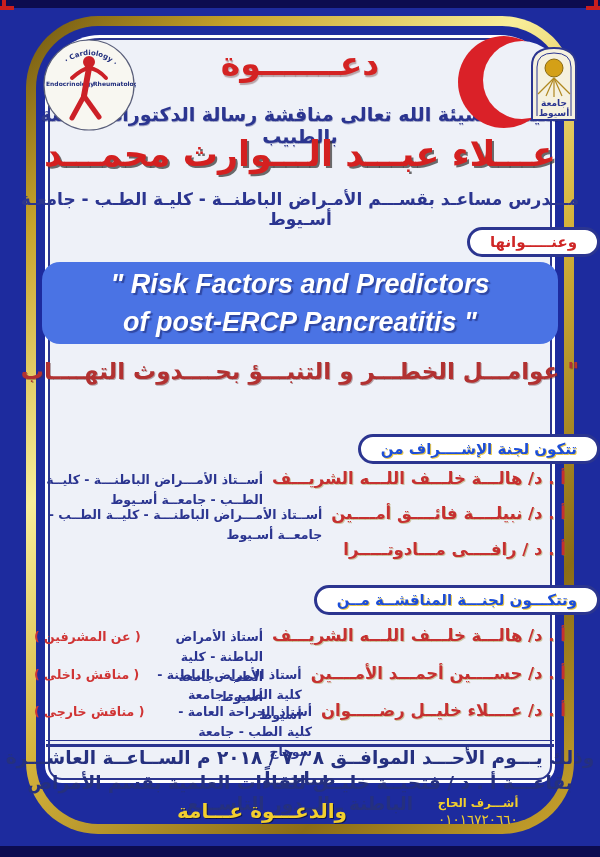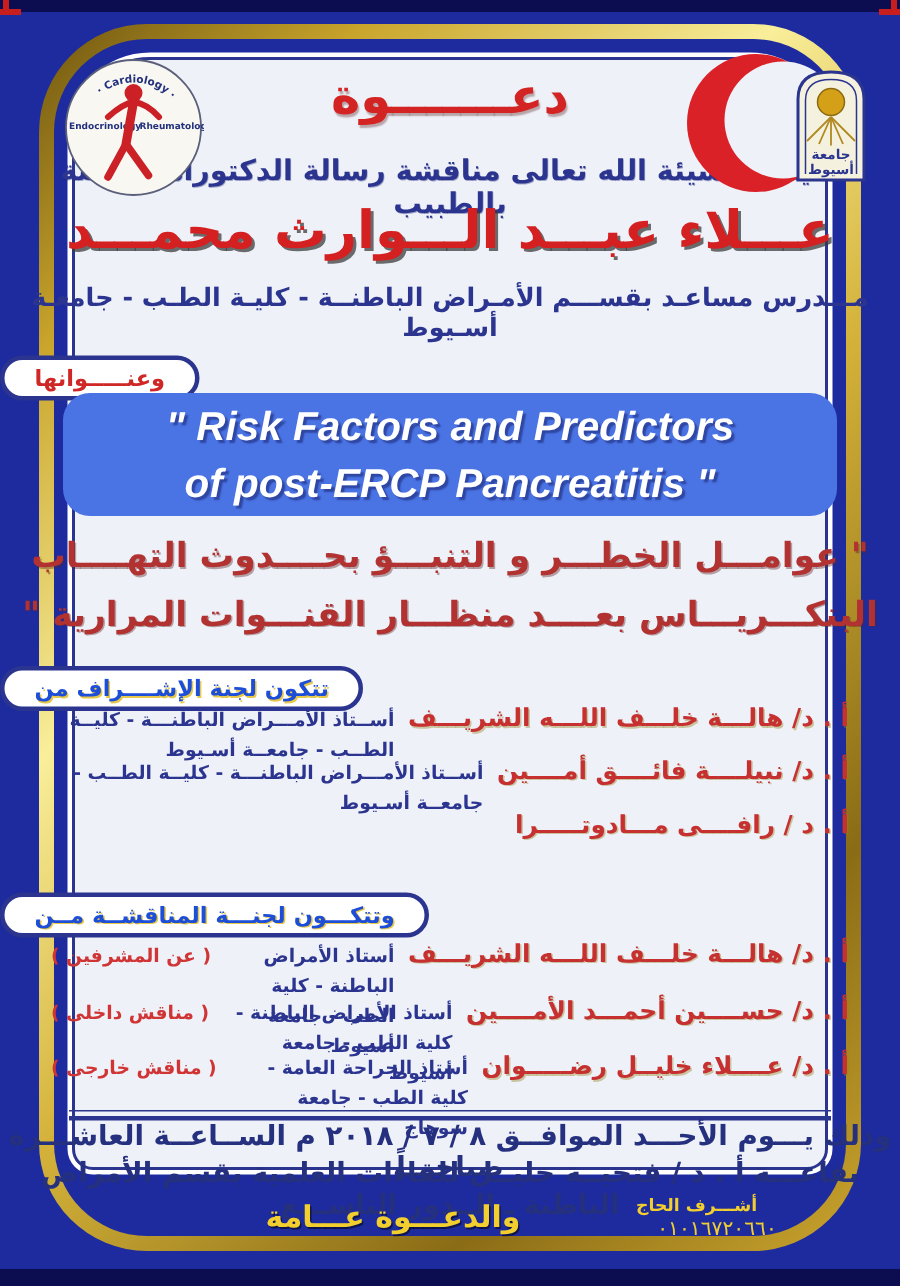--- a/index.html
+++ b/index.html
@@ -9,21 +9,21 @@
   .strip.top{top:0;height:8px;}
   .strip.bottom{bottom:0;height:11px;}
   .cropmark{position:absolute;background:#c81e1e;}
   .gold-frame{position:absolute;left:26px;top:16px;width:548px;height:818px;border-radius:72px;
     background:linear-gradient(135deg,#6e550f 0%,#c9a52c 16%,#f9ee9a 36%,#e3c círc 0,#d4b23a 55%,#8a6c16 80%,#caa42e 100%);
     background:linear-gradient(135deg,#6e550f 0%,#c9a52c 16%,#f9ee9a 36%,#d4b23a 55%,#8a6c16 80%,#caa42e 100%);}
   .frame-blue{position:absolute;inset:10px;border-radius:62px;background:#1d2b9e;}
   .content-card{position:absolute;left:12px;top:12px;right:12px;bottom:44px;background:#eef1f8;
     border:2px solid #2b3590;box-shadow:0 0 0 3px #ffffff;border-radius:52px 52px 14px 14px;}
   .abs{position:absolute;}
-  .center-row{position:absolute;left:0;right:0;display:flex;justify-content:flex-start;margin-top:10px;}
+  .center-row{position:absolute;left:0;right:0;display:flex;justify-content:flex-end;}
   .txt-c{position:absolute;left:0;right:0;text-align:center;}
   .invitation{font-size:33px;font-weight:bold;color:#d42323;letter-spacing:1px;
     text-shadow:1px 2px 1px rgba(120,70,70,.45);}
   .intro{font-size:19px;font-weight:bold;color:#2b3590;text-shadow:.5px .5px 0 rgba(20,30,110,.35);}
   .cand-name{font-size:35px;font-weight:bold;color:#d42020;text-shadow:2px 2px 0 rgba(60,60,60,.75);}
   .cand-pos{font-size:17px;font-weight:bold;color:#2b3590;}
   .pill{display:inline-block;background:#ffffff;border:3px solid #2b3590;border-radius:18px;
     padding:3px 20px;font-size:15px;font-weight:bold;white-space:nowrap;}
   .pill.red-text{color:#cf2626;}
   .pill.navy-text{color:#1d4ed8;text-shadow:1px 1px 0 #e8c84a;}
@@ -37,21 +37,21 @@
     align-items:baseline;gap:9px;}
   .m-name{font-size:16.5px;font-weight:bold;color:#c63030;white-space:nowrap;
     text-shadow:1px 1px 0 rgba(150,130,30,.4);}
   .m-desc{flex:1;font-size:12.5px;font-weight:bold;color:#2b3590;line-height:1.6;text-align:right;}
   .m-note{font-size:12.5px;font-weight:bold;color:#d03434;white-space:nowrap;}
   .divider{position:absolute;left:46px;right:46px;top:740px;height:3px;
     border-top:1px solid #2b3590;border-bottom:3px solid #2b3590;}
   .foot-line{font-size:18.5px;font-weight:bold;color:#25307f;direction:rtl;}
   .public-invite{position:absolute;left:0;right:76px;top:799px;text-align:center;
     font-size:20px;font-weight:bold;color:#f2cf2e;text-shadow:1px 1px 0 rgba(0,0,0,.5);z-index:5;}
-  .printer{position:absolute;left:424px;top:796px;width:108px;text-align:left;
+  .printer{position:absolute;left:424px;top:796px;width:108px;text-align:center;
     font-size:11.5px;font-weight:bold;color:#f2cf2e;z-index:6;}
   .phone{position:absolute;left:420px;top:811px;width:116px;text-align:center;letter-spacing:1px;
     font-size:13.5px;font-weight:normal;color:#f2cf2e;z-index:6;}
   .logo{z-index:4;}
 </style>
 </head>
 <body>
 
 <div class="page">
 
@@ -116,21 +116,20 @@
   <div class="center-row" style="top:227px;">
     <span class="pill red-text">وعنـــــوانها</span>
   </div>
 
   <div class="eng-box">
     <div class="eng-line">" Risk Factors and Predictors</div>
     <div class="eng-line">of post-ERCP Pancreatitis "</div>
   </div>
 
   <div class="txt-c ar-title" style="top:352px;">" عوامـــل الخطـــر و التنبـــؤ بحــــدوث التهــــاب</div>
-  <div class="txt-c ar-title" style="top:391px;">البنكـــريـــاس بعــــد منظـــار القنـــوات المرارية "</div>
 
   <div class="center-row" style="top:434px;">
     <span class="pill navy-text">تتكون لجنة الإشــــراف من</span>
   </div>
 
   <div class="member-row" style="top:469px;">
     <span class="m-name">أ . د/ هالـــة خلـــف اللـــه الشريـــف</span>
     <span class="m-desc">أســتاذ الأمـــراض الباطنـــة - كليــة الطــب - جامعــة أسـيوط</span>
   </div>
   <div class="member-row" style="top:504px;">

